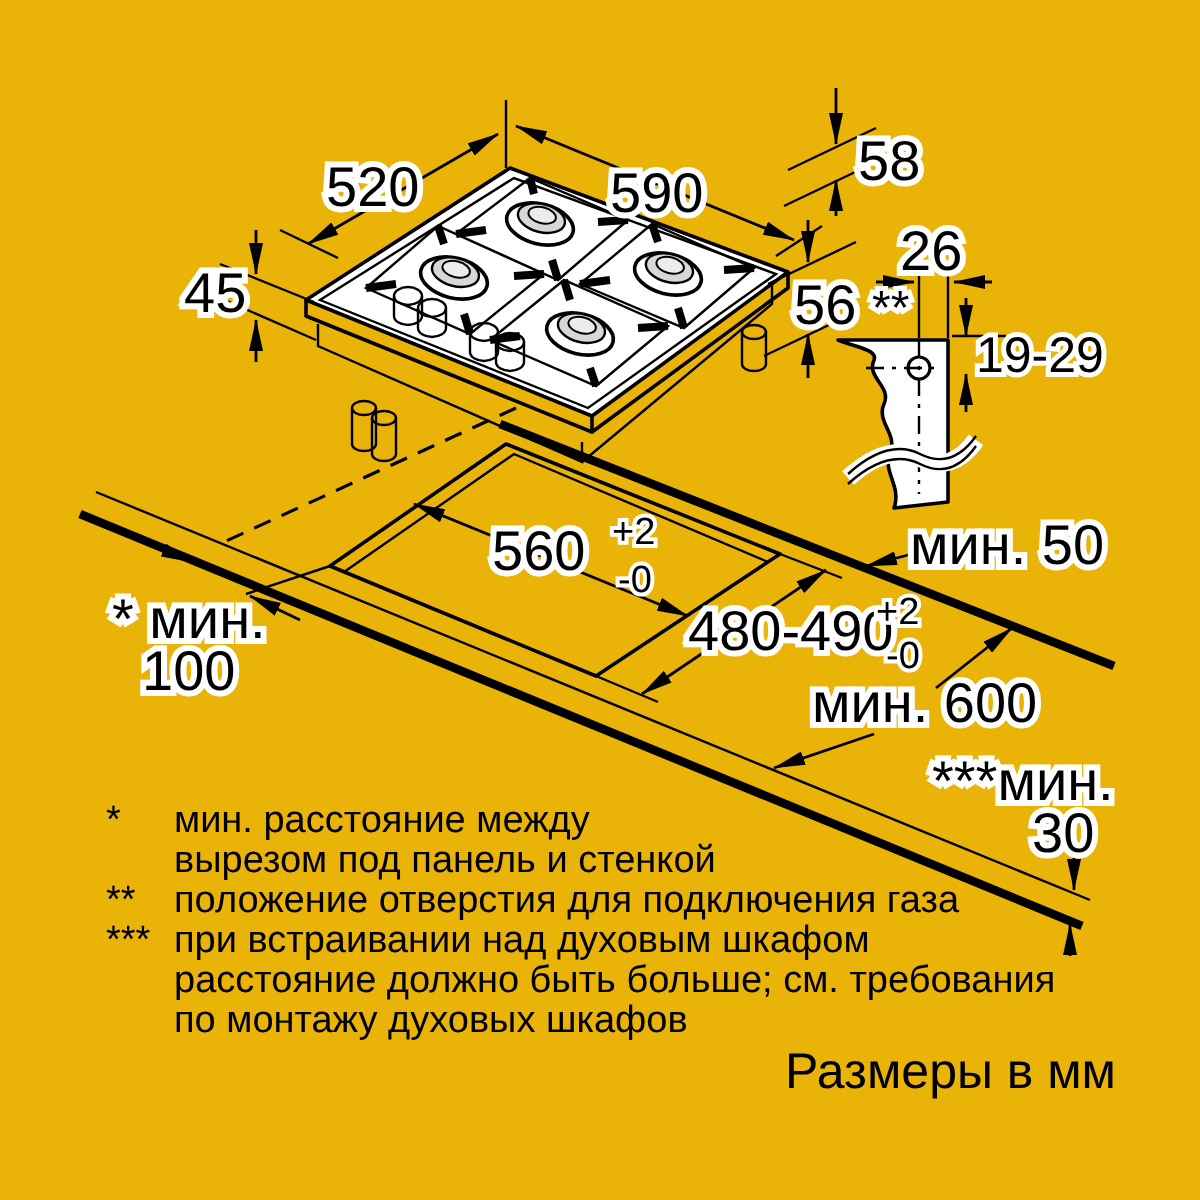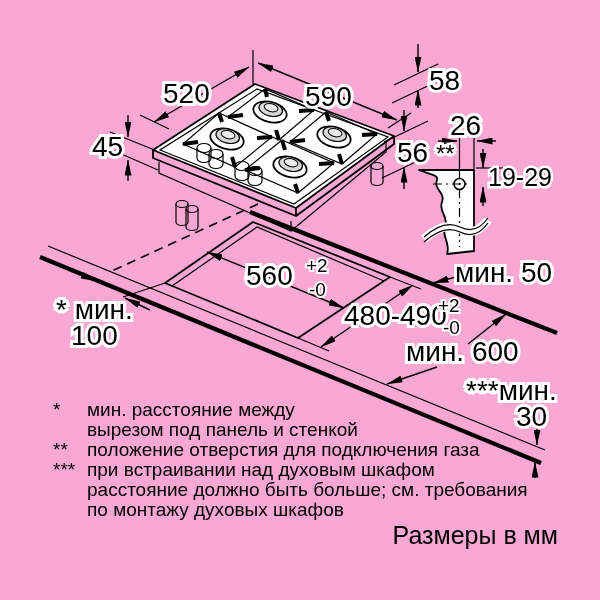--- a/index.html
+++ b/index.html
@@ -1,16 +1,16 @@
 <!DOCTYPE html>
 <html><head>
 <meta charset="utf-8">
 <style>
   html,body{margin:0;padding:0;background:#fff;}
-  #stage{width:600px;height:600px;background:#f9a8d4;position:relative;overflow:hidden;}
+  #stage{width:600px;height:600px;background:#eab308;position:relative;overflow:hidden;}
   svg{display:block;}
   text{font-family:"Liberation Sans","DejaVu Sans",sans-serif;fill:#000;}
   .dim{font-size:28px;paint-order:stroke;stroke:#fff;stroke-width:6px;}
   .dim25{font-size:25px;paint-order:stroke;stroke:#fff;stroke-width:5px;}
   .dim24{font-size:24px;paint-order:stroke;stroke:#fff;stroke-width:5px;}
   .tol{font-size:19px;paint-order:stroke;stroke:#fff;stroke-width:4px;}
   .fn{font-size:19px;}
   .ttl{font-size:25px;}
   .o{stroke:#000;stroke-width:1.8;fill:none;stroke-linejoin:round;}
   .w{fill:#fff;}

